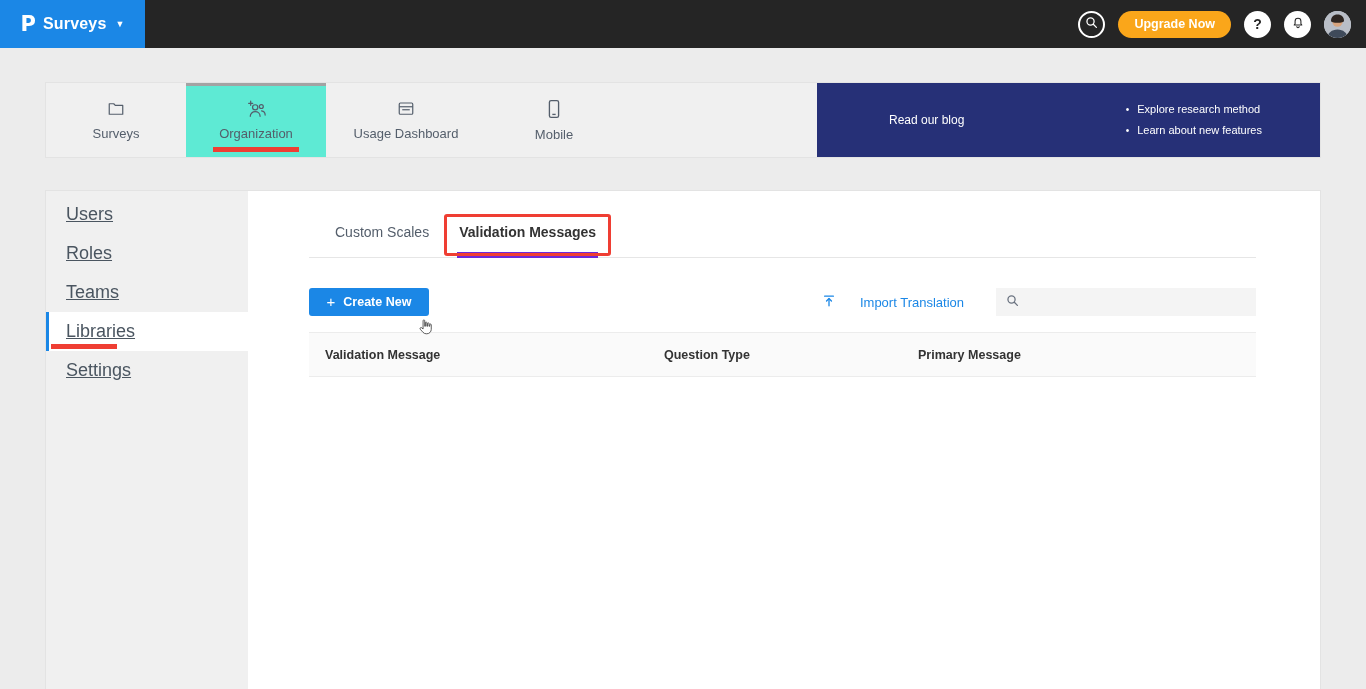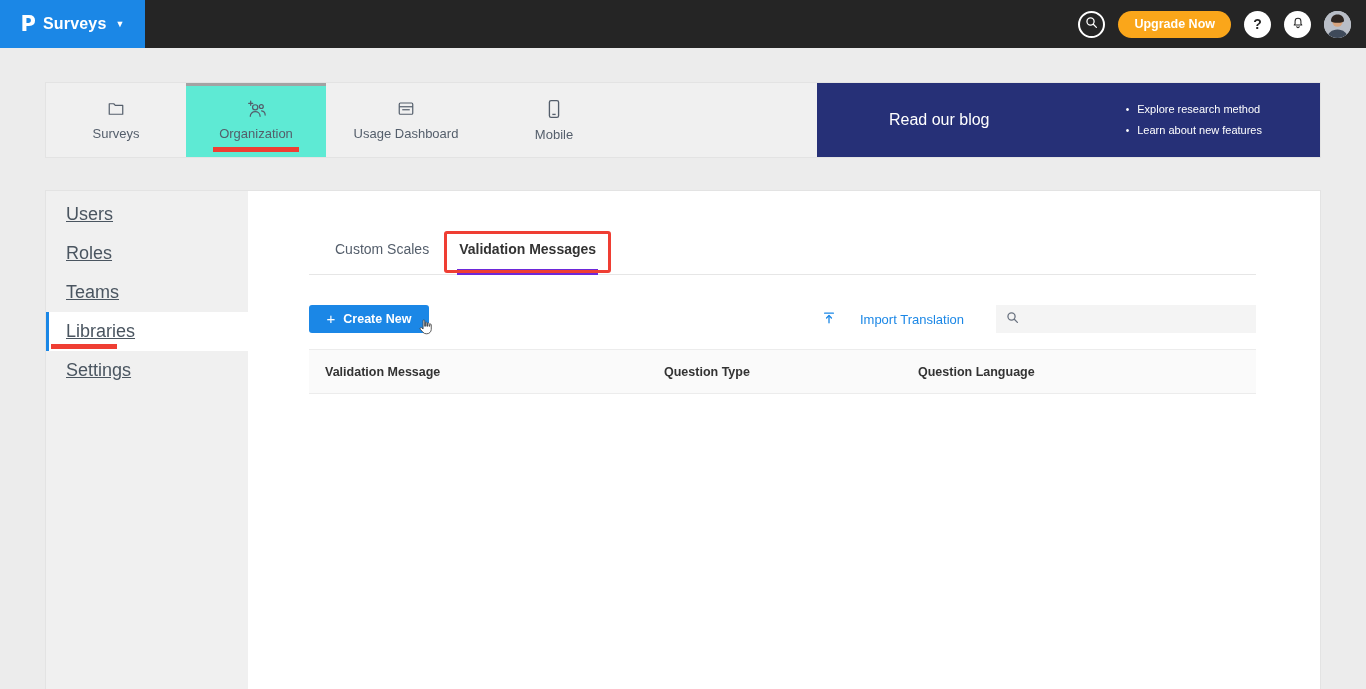--- a/index.html
+++ b/index.html
@@ -25,34 +25,34 @@
   .upgrade-btn { background:#faa61a; color:#fff; font-size:12.5px; font-weight:700; padding:0 16px; height:27px; border-radius:14px; border:none; font-family:"Liberation Sans",sans-serif; cursor:pointer; }
   .avatar { width:27px; height:27px; border-radius:50%; overflow:hidden; background:#c9cdd4; }
 
   
   .nav-card { position:absolute; left:45px; right:45px; top:82px; height:76px; background:#f0f0f0; border:1px solid #e3e3e3; display:flex; }
   .nav-tab { width:140px; display:flex; flex-direction:column; align-items:center; justify-content:center; gap:5px; position:relative; color:#545e6b; font-size:13px; cursor:pointer; }
   .nav-tab.wide { width:160px; }
   .nav-tab.narrow { width:136px; }
   .nav-tab.active { background:#5eead4; border-top:3px solid #a3a3a3; padding-bottom:3px; }
   .nav-banner { margin-left:auto; width:503px; height:100%; background:#263077; display:flex; align-items:center; }
-  .banner-title { color:#fff; font-size:16px; font-weight:500; margin-left:72px; cursor:pointer; white-space:nowrap; }
+  .banner-title { color:#fff; font-size:12px; font-weight:500; margin-left:72px; cursor:pointer; white-space:nowrap; }
   .banner-bullets { margin-left:auto; margin-right:58px; color:#fff; font-size:11px; }
   .bullet-item { display:flex; align-items:center; gap:8px; line-height:21px; white-space:nowrap; }
   .bullet-dot { font-size:10px; }
 
   
   .main-card { position:absolute; left:45px; right:45px; top:190px; bottom:0; background:#fff; border:1px solid #e3e3e3; border-bottom:none; display:flex; }
   .sidebar { width:202px; background:#f0f0f0; padding-top:4px; flex-shrink:0; }
   .side-item { height:39px; display:flex; align-items:center; padding-left:20px; font-size:18px; color:#4a5560; position:relative; cursor:pointer;text-decoration:underline; }
   .side-item.active { background:#fff; border-left:3px solid #1b87e6; padding-left:17px; }
   .red-underline-side { position:absolute; left:2px; bottom:2px; width:66px; height:5px; background:#ef3e33; }
   .red-underline-nav { position:absolute; left:50%; transform:translateX(-50%); bottom:5px; width:86px; height:5px; background:#ef3e33; }
 
-  .content { flex:1; padding:40px 64px 0 61px; position:relative; }
+  .content { flex:1; padding:23px 64px 0 61px; position:relative; }
   .tabs-row { display:flex; gap:26px; border-bottom:1px solid #e6e6e6; padding-left:24px; }
   .ctab { font-size:14px; color:#545e6b; padding:10px 2px 12px; position:relative; cursor:pointer; white-space:nowrap; }
   .ctab.active { color:#333; font-weight:700; border-bottom:6px solid #6d28d9; margin-bottom:-1px; }
   .red-box { position:absolute; left:-13px; right:-13px; top:0; bottom:-4px; border:3px solid #ef3e33; border-radius:3px; pointer-events:none; }
 
   .toolbar { margin-top:30px; display:flex; align-items:center; height:28px; }
   .create-btn { width:120px; height:28px; background:#1b87e6; color:#fff; border:none; border-radius:3px; font-size:12.5px; font-weight:700; display:flex; align-items:center; justify-content:center; gap:8px; font-family:"Liberation Sans",sans-serif; cursor:pointer; }
   .plus { font-size:15px; font-weight:400; line-height:1; margin-top:-1px; }
   .import-link { margin-left:auto; display:flex; align-items:center; gap:24px; color:#1b87e6; font-size:13px; cursor:pointer; white-space:nowrap; }
   .search-box { margin-left:32px; width:260px; height:28px; background:#f4f4f4; display:flex; align-items:center; padding-left:10px; gap:7px; }
@@ -226,21 +226,21 @@
               <line x1="12.8" y1="12.8" x2="17.5" y2="17.5" stroke="#6b7380" stroke-width="2" stroke-linecap="round"></line>
             </svg>
         </span>
         <input type="text" placeholder="" style="">
       </div>
     </div>
 
     <div class="table-header">
       <div class="th1">Validation Message</div>
       <div class="th2">Question Type</div>
-      <div class="th3">Question Language</div>
+      <div class="th3">Primary Message</div>
     </div>
 
   </div>
 </div>
 
 <div class="cursor-overlay">
   <svg width="18" height="18" viewBox="0 0 24 24">
       <path d="M9.2 2.5c.6 0 1.1.5 1.1 1.1V11h.9V6.4c0-.6.5-1 1-1s1 .4 1 1V11h.9V7.4c0-.6.5-1 1-1s1 .4 1 1V11h.9V9c0-.6.5-1 1-1s1 .4 1 1v6.2c0 3.2-2.6 5.8-5.8 5.8h-1c-1.6 0-3.1-.7-4.2-1.9l-3.6-4c-.5-.6-.5-1.4.1-2 .5-.5 1.4-.5 1.9 0l1.7 1.6V3.6c0-.6.5-1.1 1.1-1.1z" fill="#ffffff" stroke="#3b3b3b" stroke-width="1.1"></path>
     </svg>
 </div>

